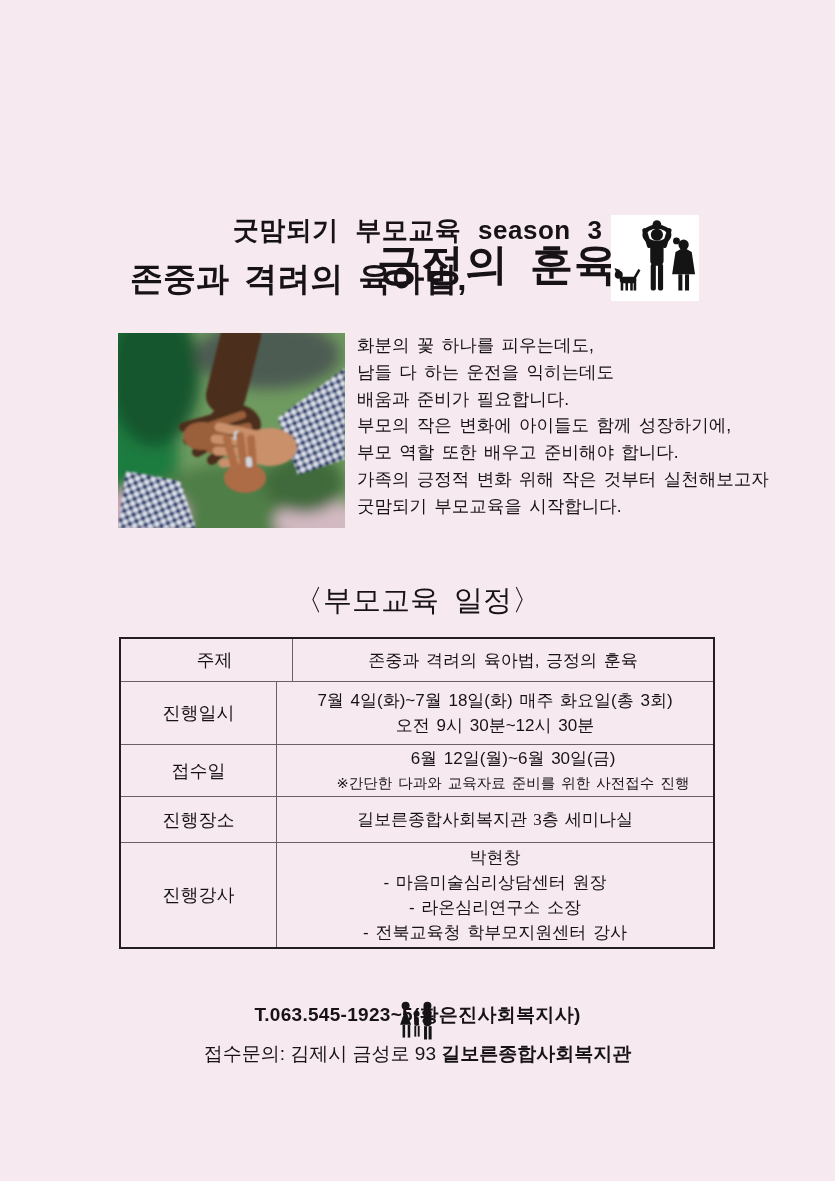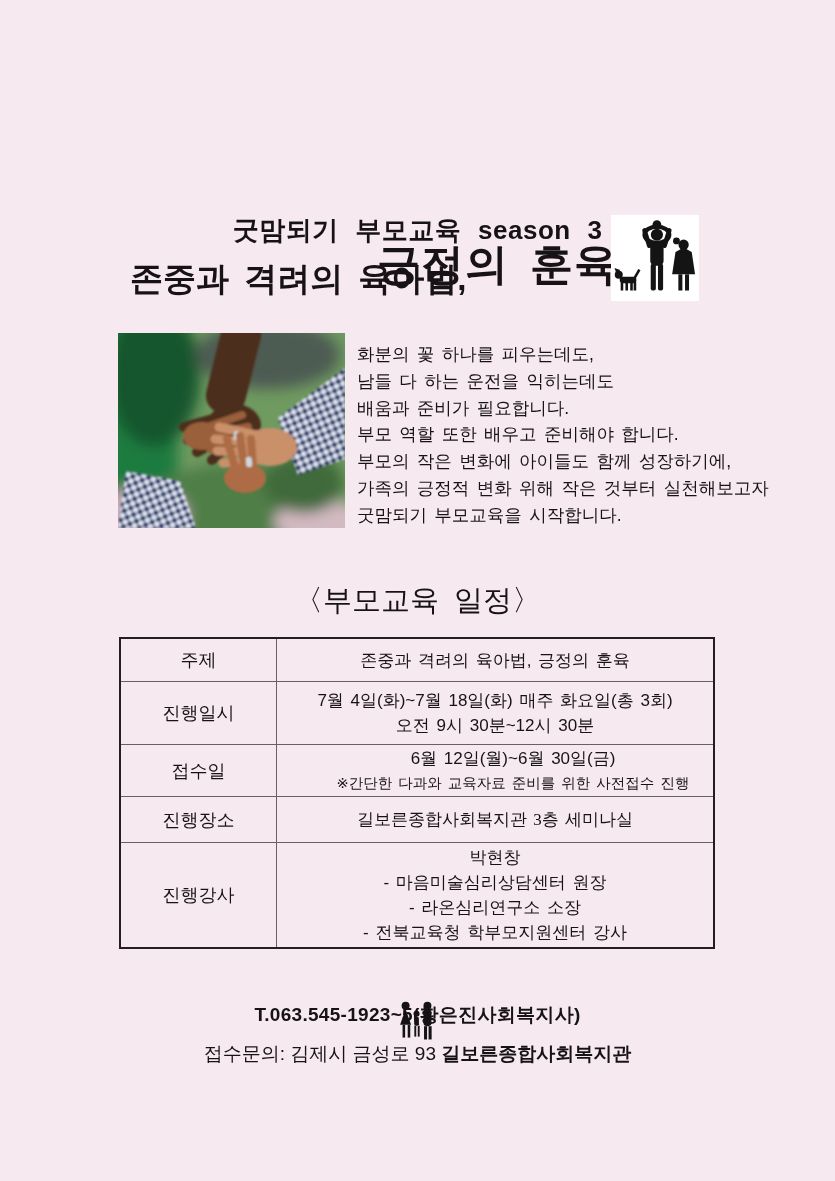--- a/index.html
+++ b/index.html
@@ -27,35 +27,35 @@
     background:#ffffff;display:flex;align-items:flex-end;justify-content:center;
   }
   .family-icon-box svg{width:84px;height:82px;display:block;}
 
   .photo{
     position:absolute;left:118px;top:333px;width:227px;height:195px;overflow:hidden;
   }
   .photo svg{width:100%;height:100%;display:block;}
 
   .intro{
-    position:absolute;left:357px;top:341px;width:478px;
+    position:absolute;left:357px;top:332px;width:478px;
     font-size:17.5px;line-height:26.8px;word-spacing:2.5px;white-space:nowrap;
   }
 
   .heading{
     position:absolute;left:0;right:0;top:581px;
     text-align:center;font-size:29px;font-weight:500;word-spacing:7px;
   }
 
   .stable{
     position:absolute;left:119px;top:637px;width:596px;
     border:2px solid #241d22;box-sizing:border-box;
   }
   .trow{display:flex;border-top:1px solid #6b5f66;}
-  .trow:first-child{border-top:none;}
+  .trow:first-child{border-top:none;margin-left:16px;}
   .r1{height:42px;}
   .r2{height:62px;}
   .r3{height:51px;gap:36px;}
   .r4{height:45px;font-family:Liberation Serif, serif;}
   .r5{height:104px;}
   .tlabel{
     width:155px;flex:0 0 155px;border-right:1px solid #6b5f66;
     display:flex;align-items:center;justify-content:center;
     font-size:18px;word-spacing:2px;
   }
@@ -189,22 +189,22 @@
         </g>
         <rect x="128" y="124" width="6" height="10" rx="2" fill="#cfd8de" transform="rotate(-5 131 129)"></rect>
       </g>
     </svg>
   </div>
 
   <div class="intro">
       <div>화분의 꽃 하나를 피우는데도,</div>
       <div>남들 다 하는 운전을 익히는데도</div>
       <div>배움과 준비가 필요합니다.</div>
+      <div>부모의 작은 변화에 아이들도 함께 성장하기에,</div>
       <div>부모 역할 또한 배우고 준비해야 합니다.</div>
-      <div>부모의 작은 변화에 아이들도 함께 성장하기에,</div>
       <div>가족의 긍정적 변화 위해 작은 것부터 실천해보고자</div>
       <div>굿맘되기 부모교육을 시작합니다.</div>
     </div>
 
   <div class="heading">〈부모교육 일정〉</div>
 
   <div class="stable">
     <div class="trow r1">
       <div class="tlabel">주제</div>
       <div class="tcontent">

